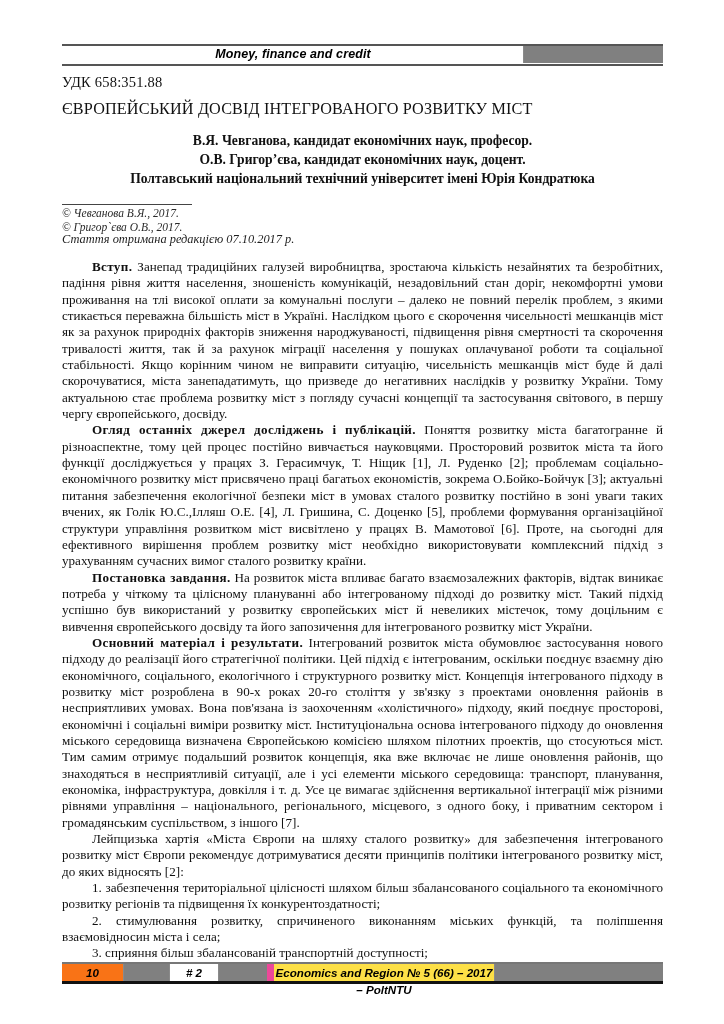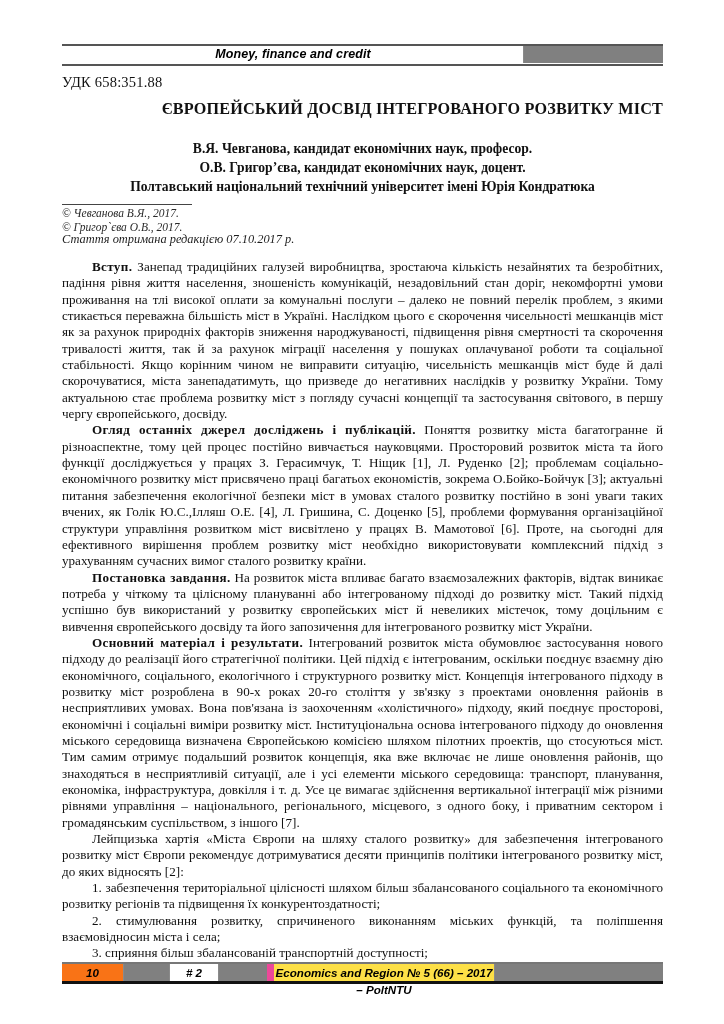--- a/index.html
+++ b/index.html
@@ -84,37 +84,36 @@
     font-size: 14.5px;
     letter-spacing: 0.2px;
   }
 
   
   .art-title {
     position: absolute;
     left: 62px;
     top: 100px;
     width: 601px;
-    text-align: right;
+    text-align: left;
     font-size: 16.2px;
-    font-weight: bold;
+    font-weight: normal;
     letter-spacing: 0.15px;
   }
 
   
   .authors {
     position: absolute;
     left: 62px;
     top: 131px;
     width: 601px;
     text-align: center;
     font-size: 13.6px;
     font-weight: bold;
     line-height: 19px;
-    margin-top: 8px;
   }
   .authors .ln { display: block; }
 
   
   .copyright {
     position: absolute;
     left: 62px;
     top: 204px;
     width: 300px;
     font-style: italic;

